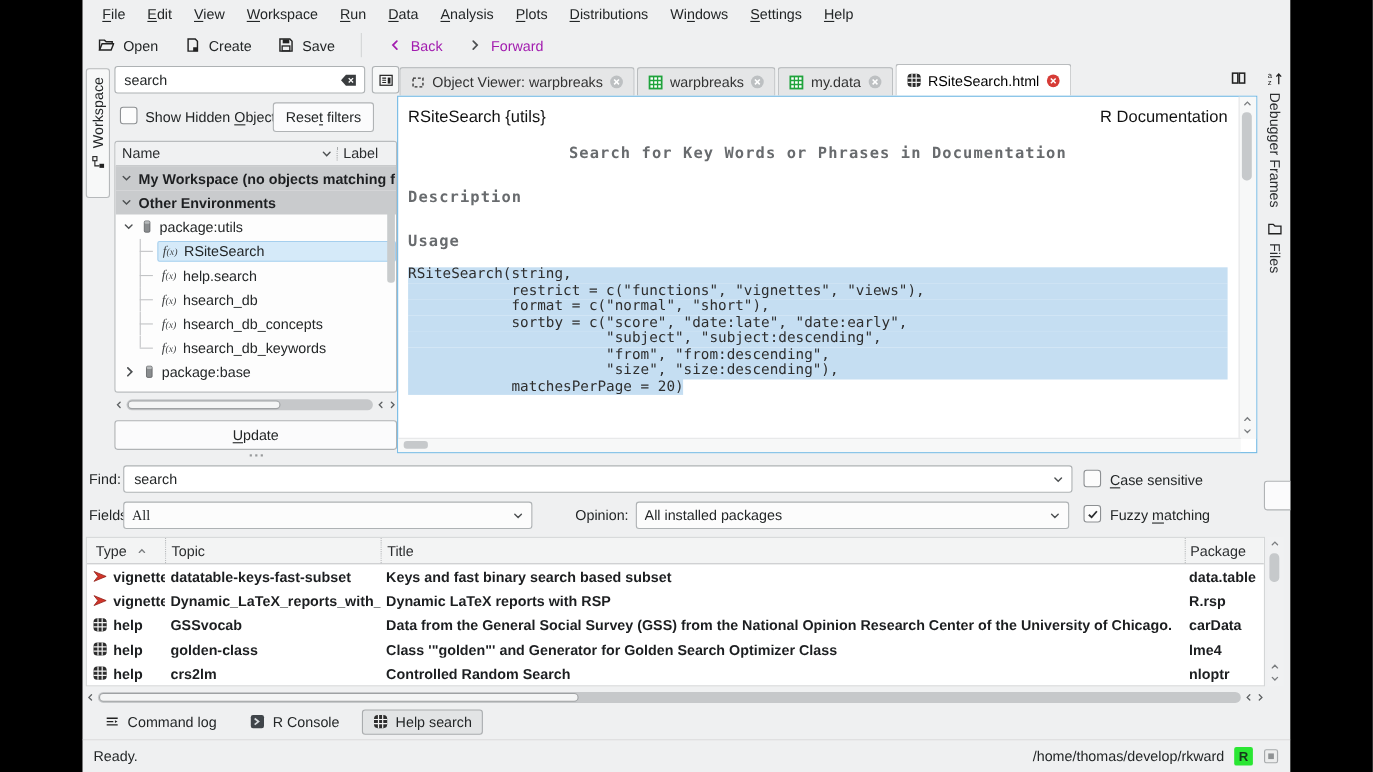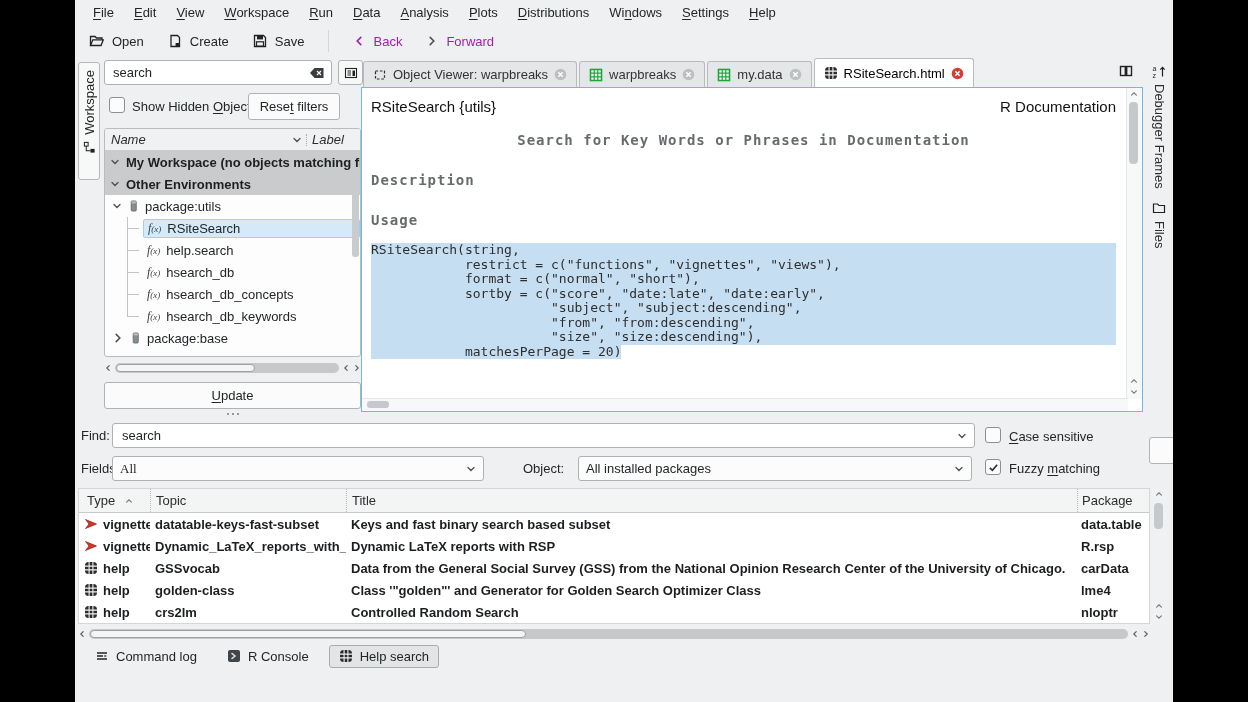--- a/index.html
+++ b/index.html
@@ -31,21 +31,21 @@
   .left-panel{position:absolute;left:28px;top:0;width:258px;height:362px;}
   .search-box{position:absolute;left:1px;top:4px;width:228px;height:25px;background:#fff;border:1px solid #aeb2b4;border-radius:3px;
               display:flex;align-items:center;box-sizing:border-box;padding:0 6px;gap:4px;}
   .search-box input{border:none;outline:none;flex:1;min-width:0;font:13px "Liberation Sans",sans-serif;background:transparent;color:#232627;}
   .sq-btn{position:absolute;border:1px solid #aeb2b4;border-radius:3px;background:#f7f8f8;display:flex;align-items:center;justify-content:center;box-sizing:border-box;}
   .config-btn{left:235px;top:4px;width:25px;height:25px;}
   .chk{width:16px;height:16px;border:1px solid #8d9093;border-radius:3px;background:#fcfcfc;box-sizing:border-box;display:flex;align-items:center;justify-content:center;}
   .btn{border:1px solid #b0b3b5;border-radius:3px;background:#fbfbfc;display:flex;align-items:center;justify-content:center;font-size:13px;color:#232627;box-sizing:border-box;}
 
   .tree-box{position:absolute;left:1px;top:72px;width:257px;height:229px;border:1px solid #b9bcbe;border-radius:3px;background:#fdfdfd;overflow:hidden;box-sizing:border-box;}
-  .tree-header{height:22px;background:#f0f1f2;border-bottom:1px solid #c9cbcd;display:flex;align-items:center;padding:0 6px;box-sizing:border-box;gap:4px;color:#2b2d2f;font-style:italic;}
+  .tree-header{height:22px;background:#f0f1f2;border-bottom:1px solid #c9cbcd;display:flex;align-items:center;padding:0 6px;box-sizing:border-box;gap:4px;color:#2b2d2f;}
   .tree-header .hname{flex:1;}
   .hsep{width:1px;height:12px;border-left:1px dotted #a8abad;}
   .tree-header .hlabel{width:42px;}
   .tree-row{height:22px;display:flex;align-items:center;white-space:nowrap;overflow:hidden;font-size:13px;}
   .tree-row.cat{background:#c9cbcd;font-weight:bold;padding-left:5px;gap:6px;color:#1d1f21;}
   .tree-row.lvl1{padding-left:7px;gap:5px;}
   .tree-row.lvl2{padding-left:12px;}
   .guide{width:24px;height:100%;position:relative;margin-right:2px;}
   .guide::before{content:"";position:absolute;left:10px;top:0;height:100%;border-left:1px solid #c2c4c6;}
   .guide::after{content:"";position:absolute;left:10px;top:50%;width:12px;border-top:1px solid #c2c4c6;}
@@ -508,21 +508,21 @@
     </div>
     <span class="fp-label" style="left:6px;top:43px;">Fields:</span>
     <div class="combo" style="left:37px;top:38px;width:372px;font-family:Liberation Serif, serif;">
       <span class="ctext">All</span>
       <span class="icn">
           <svg width="10" height="10" viewBox="0 0 10 10">
             <path d="M2 3.5 L5 6.5 L8 3.5" fill="none" stroke="#4d5052" stroke-width="1.3" stroke-linecap="round"></path>
           </svg>
         </span>
     </div>
-    <span class="fp-label" style="left:448px;top:43px;">Object:</span>
+    <span class="fp-label" style="left:448px;top:43px;">Opinion:</span>
     <div class="combo" style="left:503px;top:38px;width:394px;">
       <span class="ctext">All installed packages</span>
       <span class="icn">
           <svg width="10" height="10" viewBox="0 0 10 10">
             <path d="M2 3.5 L5 6.5 L8 3.5" fill="none" stroke="#4d5052" stroke-width="1.3" stroke-linecap="round"></path>
           </svg>
         </span>
     </div>
     <div class="chk" style="position:absolute;left:910px;top:41px;" id="fuzzy-chk-box">
         <svg width="11" height="11" viewBox="0 0 12 12">
@@ -687,14 +687,27 @@
         <span class="icn">
           <svg width="14" height="14" viewBox="0 0 14 14">
             <rect x="1" y="1" width="12" height="12" rx="3.5" fill="#2d2d2d"></rect>
             <path d="M1 5.1 H13 M1 8.9 H13 M5.1 1 V13 M8.9 1 V13" stroke="#f2f2f2" stroke-width="1.1"></path>
           </svg>
         </span>
         <span>Help search</span>
       </div>
     </div>
 
+  <div class="statusbar">
+    <span>Ready.</span>
+    <div class="sb-right">
+      <span>/home/thomas/develop/rkward</span>
+      <span class="r-badge">R</span>
+      <span class="icn">
+          <svg width="15" height="15" viewBox="0 0 14 14">
+            <rect x="1.5" y="1.5" width="11" height="11" rx="1.5" fill="#eceded" stroke="#a7aaac"></rect>
+            <rect x="4.6" y="4.6" width="4.8" height="4.8" fill="#8f9294"></rect>
+          </svg>
+        </span>
+    </div>
+  </div>
 
 </div>
 
 </body></html>

